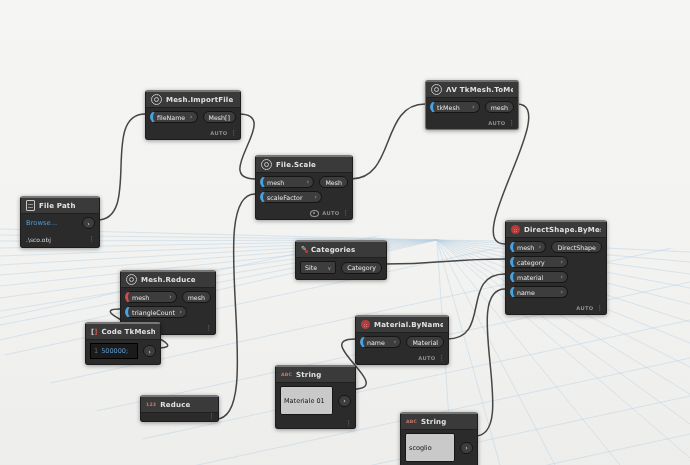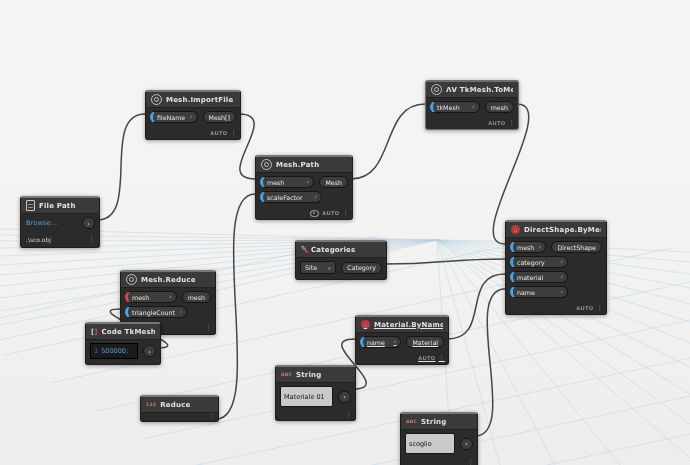--- a/index.html
+++ b/index.html
@@ -30,21 +30,21 @@
   .ico-circle i{width:3px;height:3px;border:1px solid #c2c2c2;border-radius:50%;}
   .ico-revit{width:9px;height:9px;border-radius:50%;display:flex;align-items:center;justify-content:center;
     color:#fff;font-size:5px;font-style:normal;flex:none;}
   .ico-file{width:7px;height:9px;border:1px solid #c9c9c9;border-radius:1px;flex:none;
     background:repeating-linear-gradient(180deg,transparent 0 2px,#8f8f8f 2px 3px);background-size:5px 7px;background-position:1px 1px;background-repeat:no-repeat;}
   .ico-txt{font-size:4.6px;font-weight:bold;color:#c57a6d;letter-spacing:.2px;flex:none;}
   .ico-brk{font-size:7px;font-weight:bold;color:#d0d0d0;flex:none;}
   .ico-brk b{color:#c0554a;font-weight:bold;}
   .ico-cat{position:relative;font-size:7px;color:#d6d6d6;flex:none;line-height:1;}
   .ico-cat i{position:absolute;right:-1px;bottom:0;width:3px;height:3px;background:#b73b3b;border-radius:1px;}
-  .tbox{box-sizing:border-box;height:21px;flex:1;background:#c9c9c9;border:1px solid #161616;border-radius:2px;
+  .tbox{box-sizing:border-box;height:29px;flex:1;background:#c9c9c9;border:1px solid #161616;border-radius:2px;
     font-size:6.5px;color:#151515;display:flex;align-items:center;padding:0 3px;white-space:nowrap;overflow:hidden;}
   .browse{font-size:6.8px;font-weight:normal;color:#4f9bd5;flex:1;padding-left:1px;}
   .pathrow{display:flex;align-items:center;justify-content:space-between;height:11px;padding:0 4px 2px 5px;
     font-size:6px;color:#d8d8d8;}
   .codebox{box-sizing:border-box;height:16px;flex:1;background:#1b1b1b;border:1px solid #000;
     display:flex;align-items:center;font-size:6.5px;padding:0 3px;gap:3px;}
   .codebox .ln{color:#6f6f6f;}
   .codebox .cd{color:#5e9ad6;}
   .sel{box-sizing:border-box;height:13px;display:flex;align-items:center;justify-content:space-between;
     background:#3d3d3d;border:1px solid #151515;border-radius:2px;font-size:6.3px;color:#e8e8e8;padding:0 4px;}
@@ -151,21 +151,21 @@
         <div class="ftr">
           <span class="auto">AUTO</span>
           <span class="dots">⋮</span>
         </div>
       </div>
       <div class="node" style="left: 255px; top: 155px; width: 96px;">
         <div class="hdr">
           <span class="ico-circle">
             <i></i>
           </span>
-          <span class="ttl">Mesh.Path</span>
+          <span class="ttl">File.Scale</span>
         </div>
         <div class="body">
           <div class="row">
             <div class="chip chip-in" style="width: 62px; border-left-color: rgb(74, 163, 224);">
               <span>mesh</span>
               <span class="arr">›</span>
             </div>
             <div class="chip chip-out">Mesh</div>
           </div>
           <div class="row">
@@ -299,21 +299,21 @@
       </div>
       <div class="node" style="left: 140px; top: 395px; width: 77px;">
         <div class="hdr">
           <span class="ico-txt">123</span>
           <span class="ttl">Reduce</span>
         </div>
         <div class="ftr" style="height: 7px;">
           <span class="dots">⋮</span>
         </div>
       </div>
-      <div class="node" style="left: 355px; top: 315px; width: 92px; text-decoration: underline;">
+      <div class="node" style="left: 355px; top: 315px; width: 92px;">
         <div class="hdr">
           <span class="ico-revit" style="background: rgb(183, 59, 59);">∷</span>
           <span class="ttl">Material.ByName</span>
         </div>
         <div class="body">
           <div class="row">
             <div class="chip chip-in" style="width: 48px; border-left-color: rgb(74, 163, 224);">
               <span>name</span>
               <span class="arr">›</span>
             </div>

